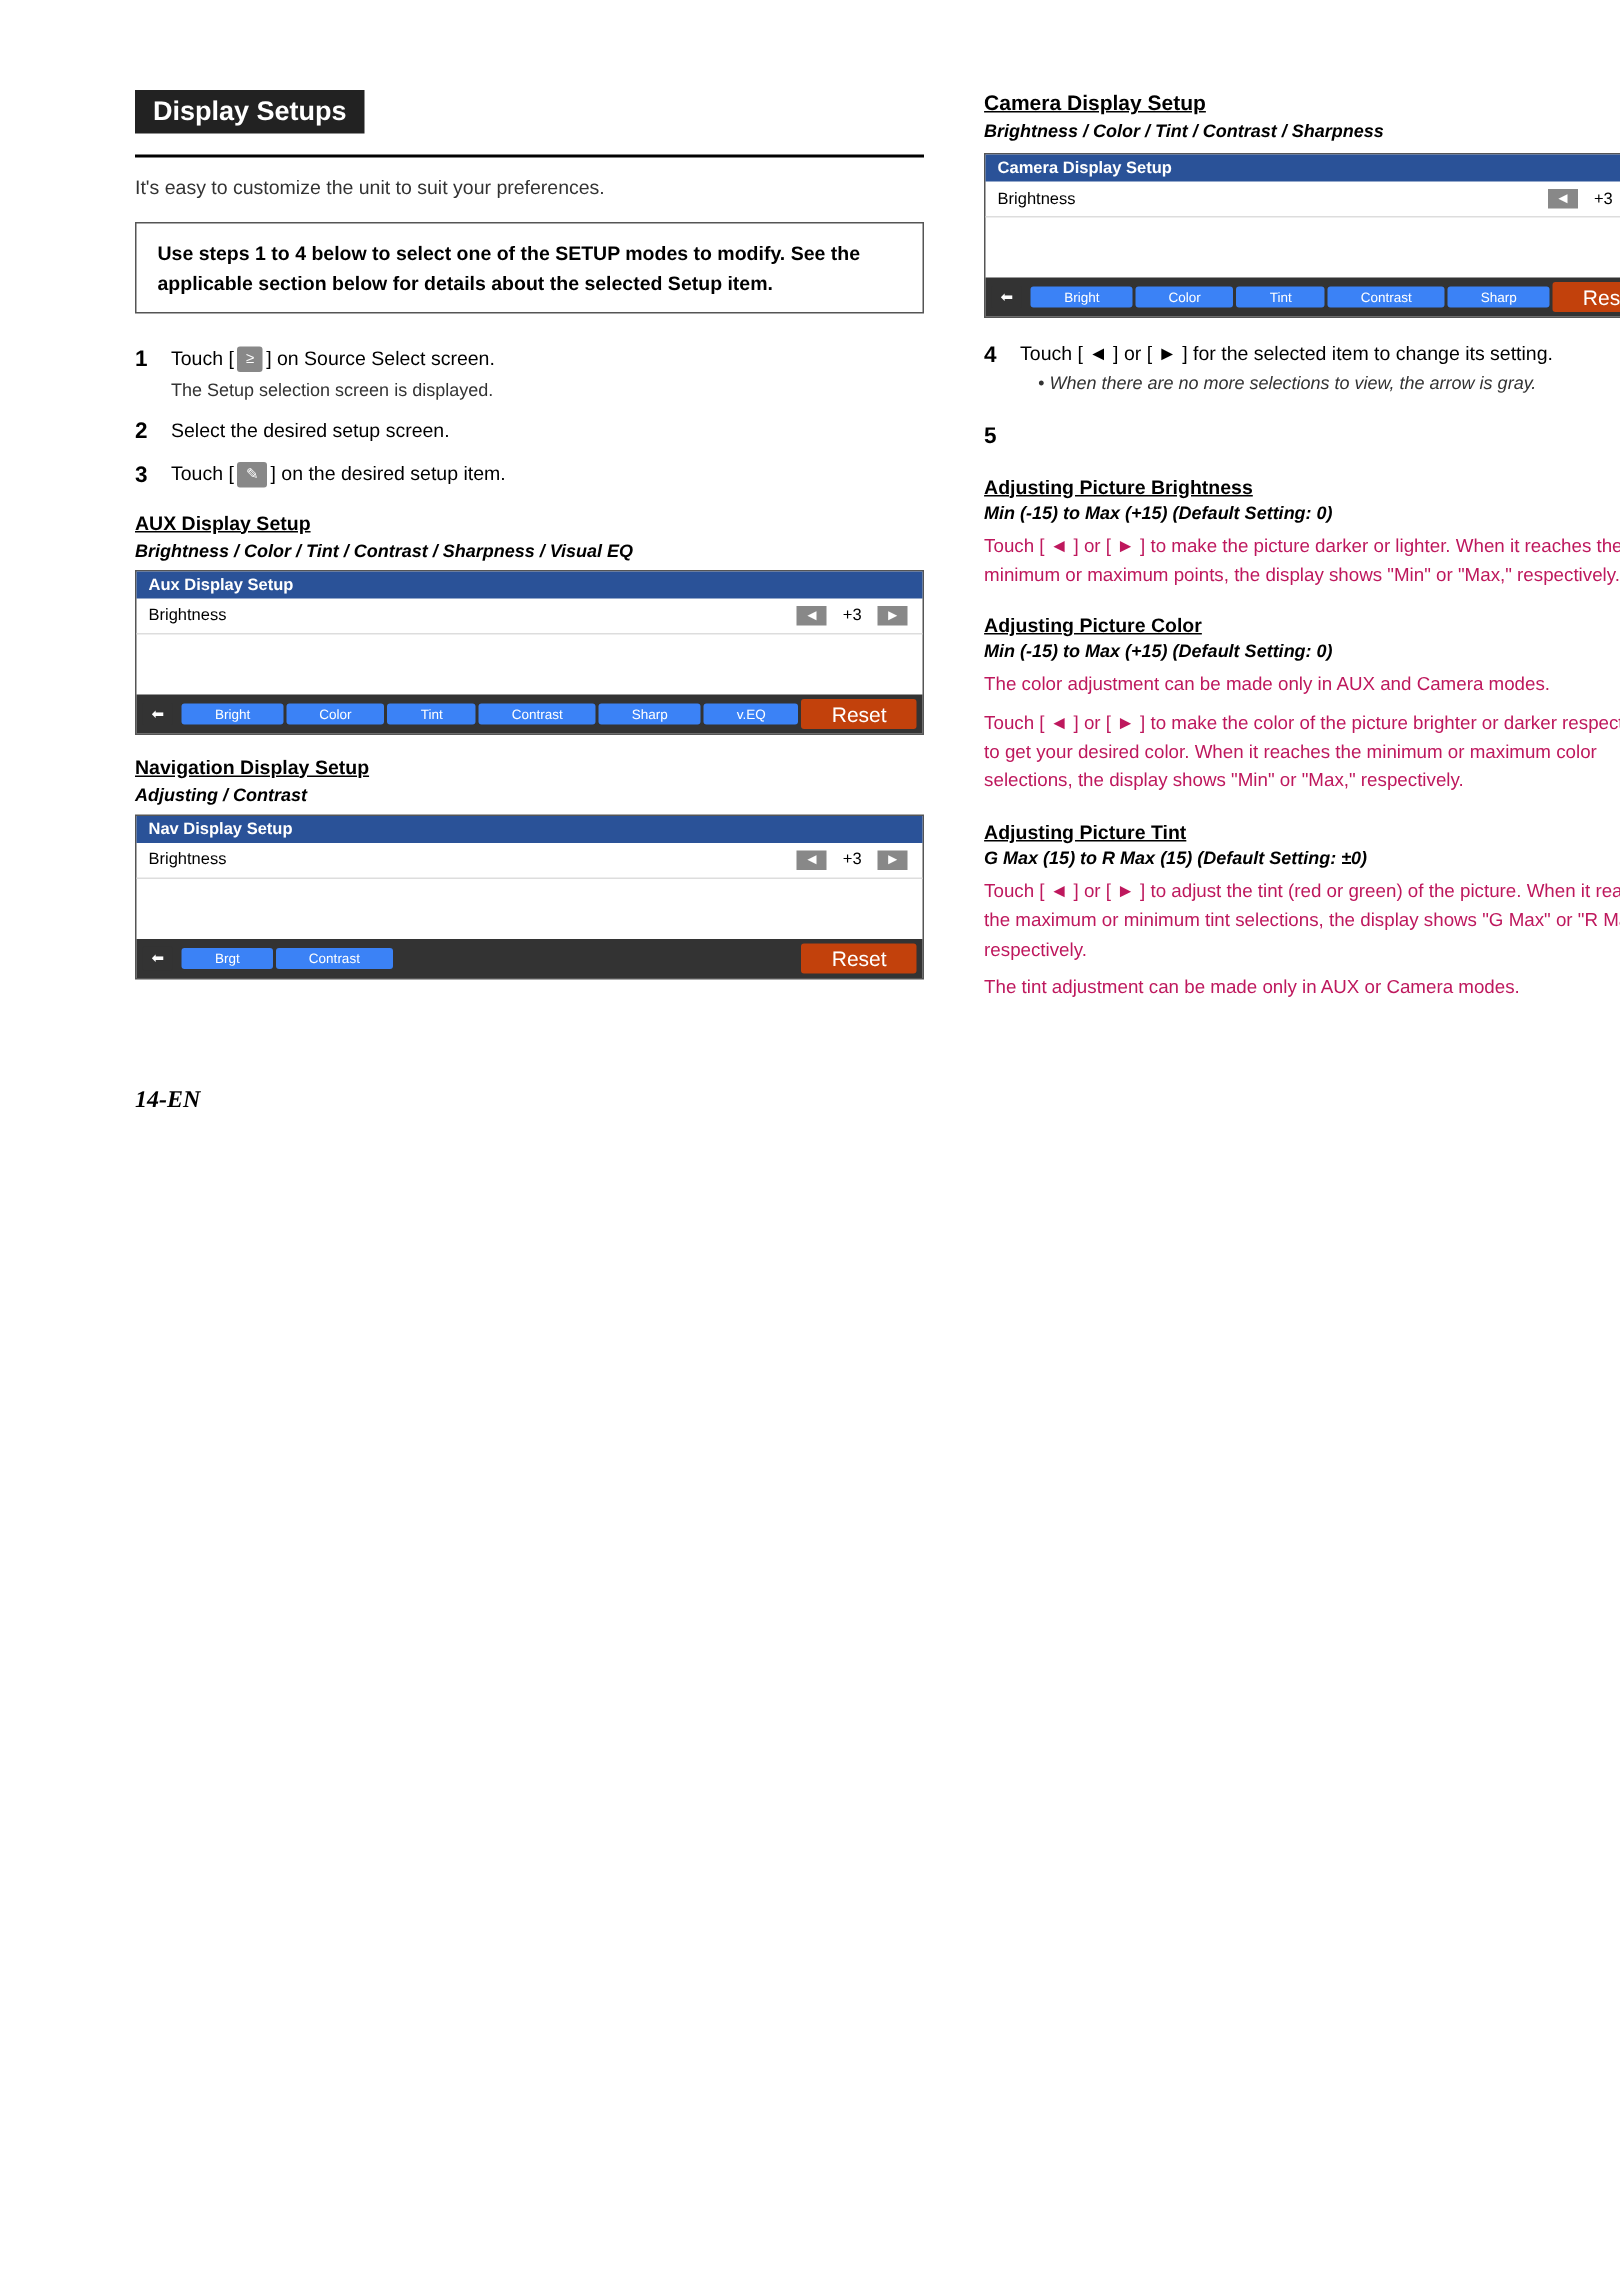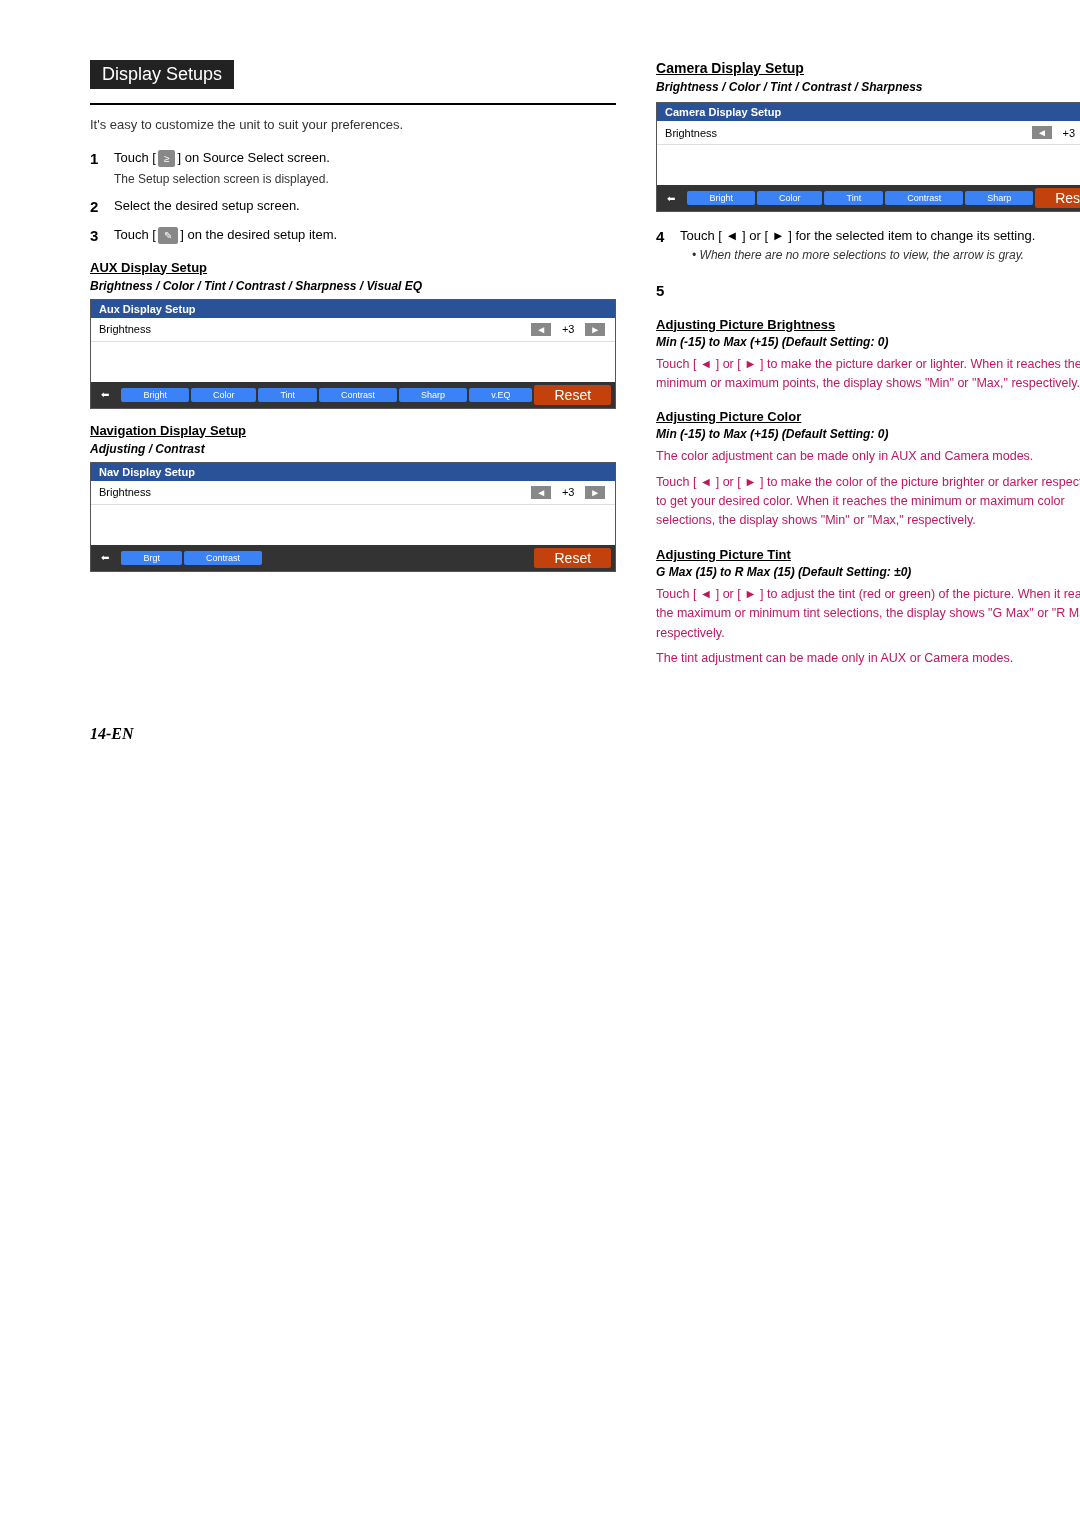--- a/index.html
+++ b/index.html
@@ -24,21 +24,21 @@
       align-items: flex-start;
     }
     .left-col { flex: 1; }
     .right-col { flex: 1; }
 
     
     .section-title-box {
       background: #222;
       color: #fff;
       font-size: 18px;
-      font-weight: normal;
+      font-weight: bold;
       padding: 4px 12px;
       display: inline-block;
       margin-bottom: 14px;
       font-family: 'Arial Black', Arial, sans-serif;
     }
     .section-divider {
       border: none;
       border-top: 2px solid #000;
       margin-bottom: 12px;
     }
@@ -229,20 +229,23 @@
 
     <div class="left-col">
 
       <div>
         <div class="section-title-box">Display Setups</div>
         <hr class="section-divider">
       </div>
 
       <p class="intro-text">It's easy to customize the unit to suit your preferences.</p>
 
+      <div class="info-box">
+        <strong>Use steps 1 to 4 below to select one of the SETUP modes to modify. See the applicable section below for details about the selected Setup item.</strong>
+      </div>
 
       <div class="step">
         <span class="step-num">1</span>
         <div class="step-text">
           <span>Touch [<span class="btn-icon">≥</span>] on Source Select screen.</span>
           <div class="sub-text">The Setup selection screen is displayed.</div>
         </div>
       </div>
 
       <div class="step">

